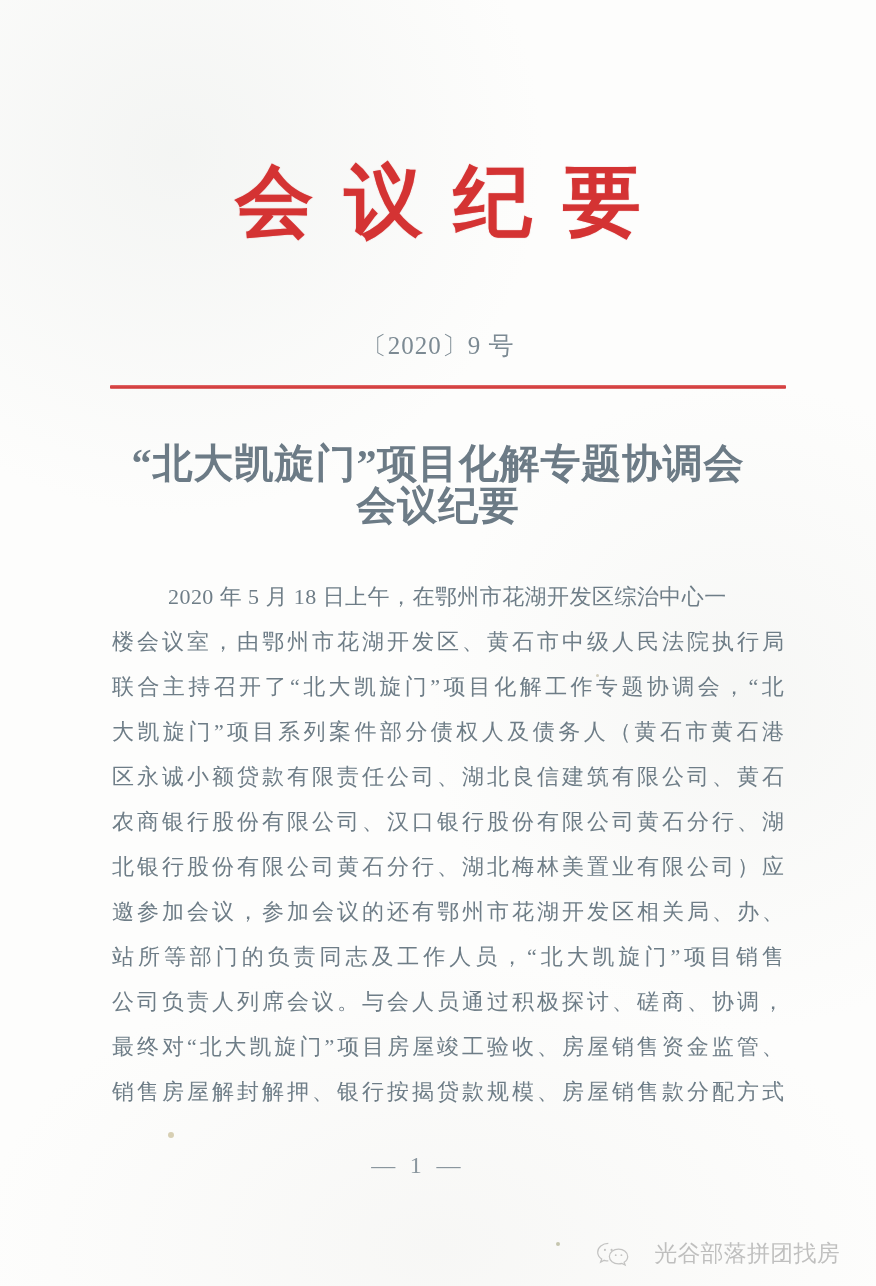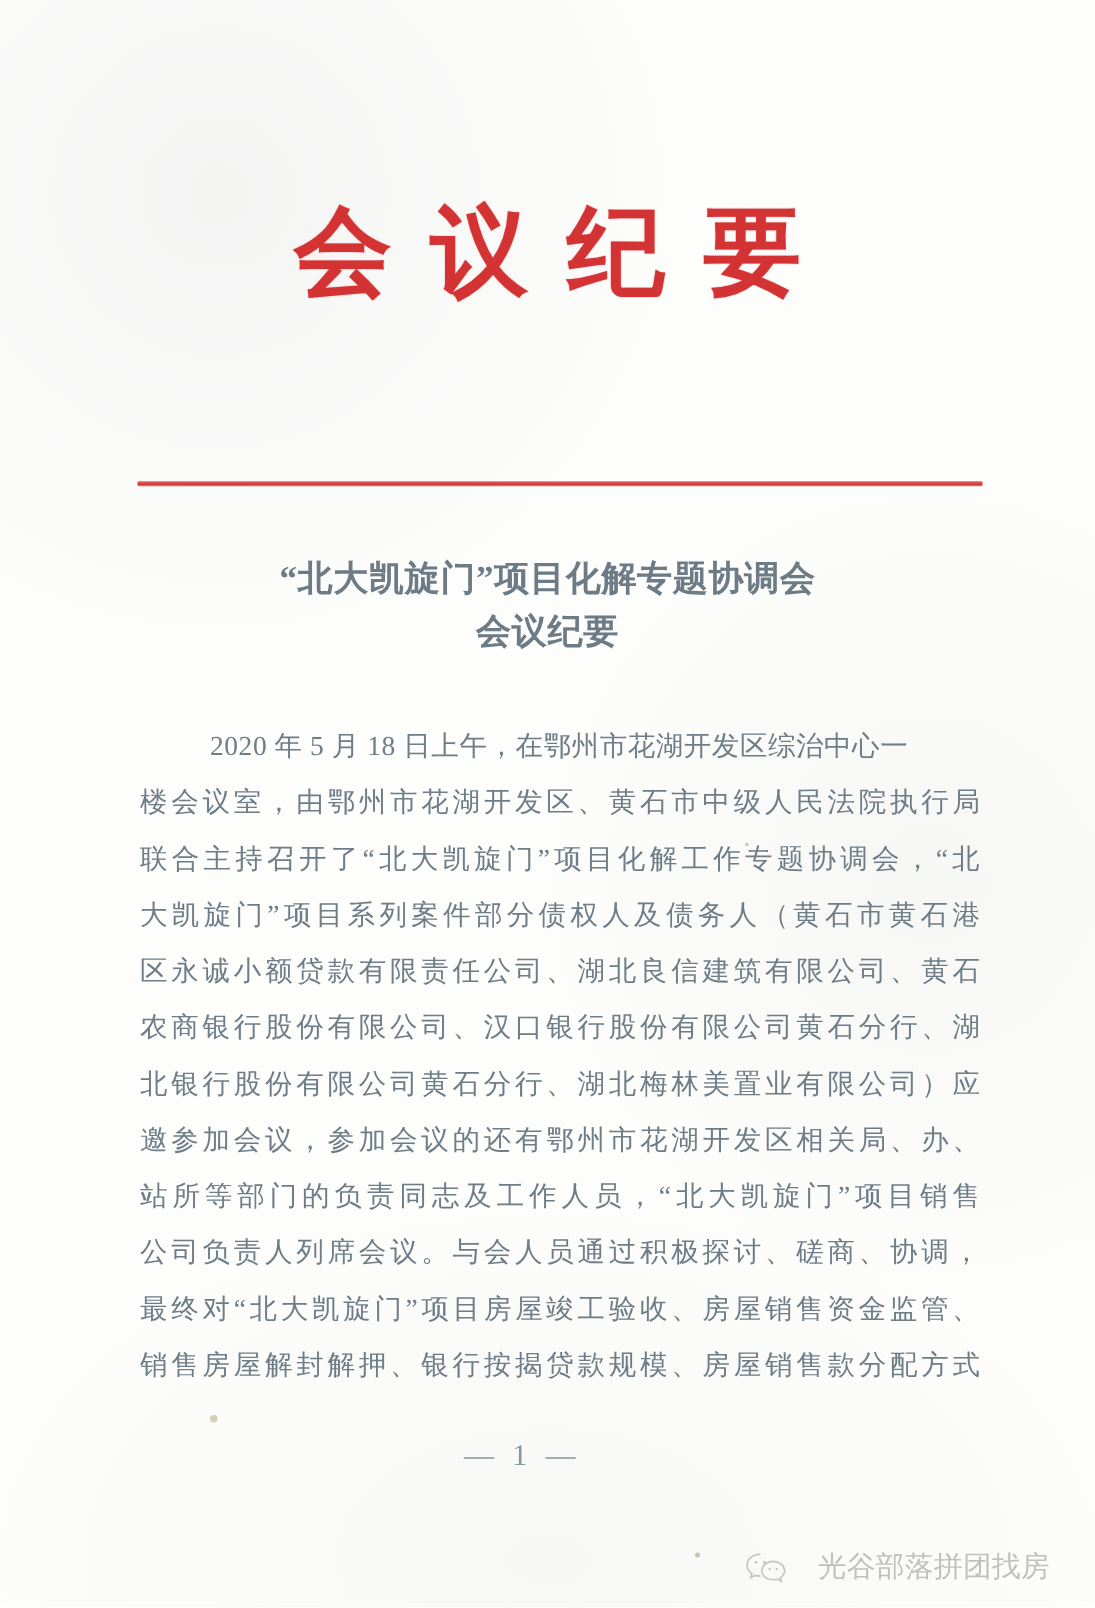--- a/index.html
+++ b/index.html
@@ -71,21 +71,21 @@
   }
 
   
   .subtitle {
     position: absolute;
     top: 443px;
     left: 0;
     width: 876px;
     text-align: center;
     font-weight: bold;
-    font-size: 28px;
+    font-size: 40px;
     line-height: 42px;
     color: #6c7b86;
     letter-spacing: 0.02em;
   }
   .subtitle-line { display: block; white-space: nowrap; }
 
   
   .body-text {
     position: absolute;
     top: 574px;
@@ -149,20 +149,21 @@
 </style>
 </head>
 <body>
 
 <div class="page">
 
   <div class="masthead">
     <span class="masthead-title">会议纪要</span>
   </div>
 
+  <div class="doc-number">〔2020〕9 号</div>
 
   <div class="red-rule"></div>
 
   <div class="subtitle">
     <span class="subtitle-line">“北大凯旋门”项目化解专题协调会</span>
     <span class="subtitle-line">会议纪要</span>
   </div>
 
   <div class="body-text" id="body-text">
       <div class="body-line indent">

